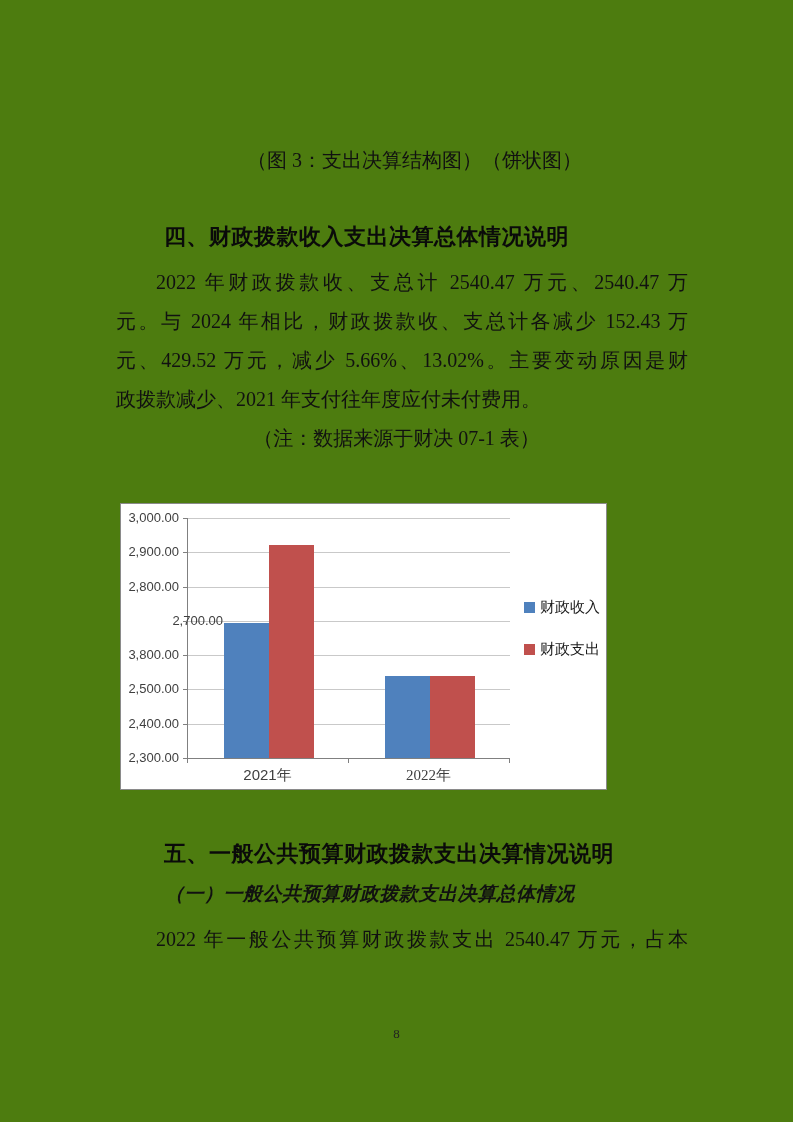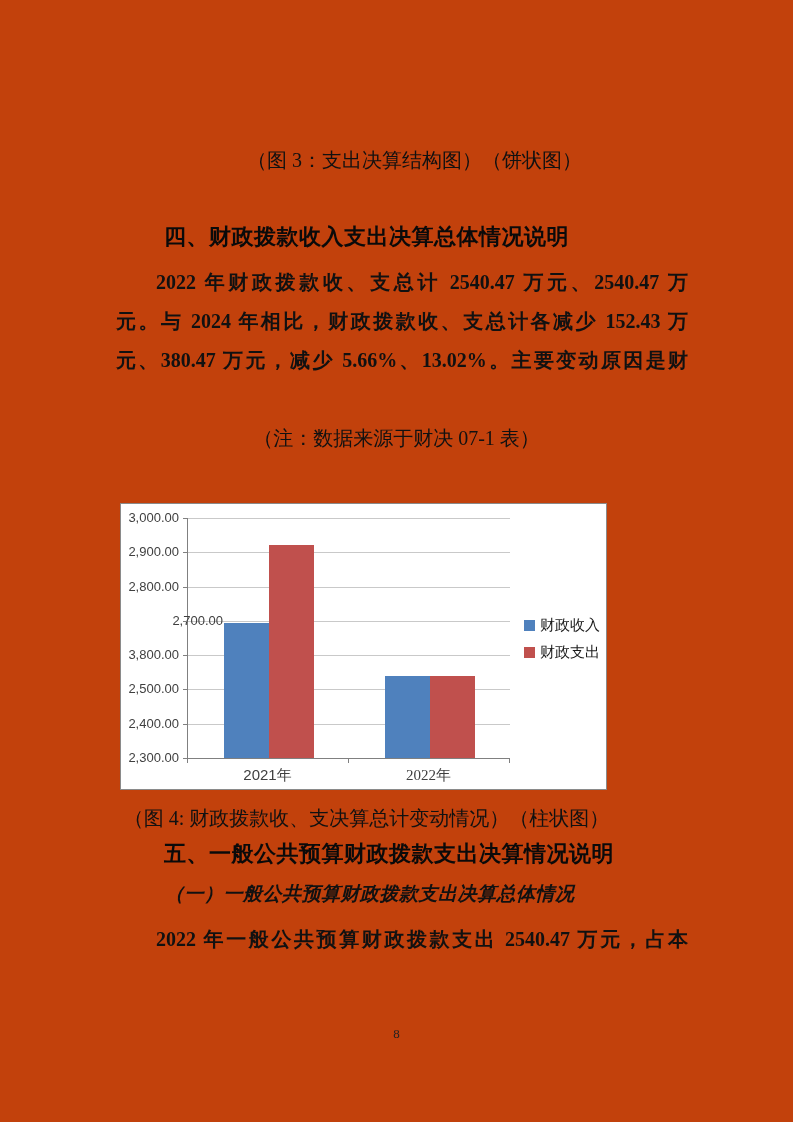--- a/index.html
+++ b/index.html
@@ -1,20 +1,20 @@
 <!DOCTYPE html>
 <html><head>
 <meta charset="utf-8">
 <style>
   html, body { margin: 0; padding: 0; background: #ffffff; }
   .page {
     position: relative;
     width: 793px;
     height: 1122px;
-    background: #c2410c;
+    background: #4d7c0f;
     font-family: "Liberation Serif", serif;
     color: #111111;
     overflow: hidden;
   }
   .caption {
     position: absolute;
     left: 0;
     width: 793px;
     text-align: center;
     font-size: 20px;
@@ -52,21 +52,21 @@
     font-size: 20px;
   }
   .para1 { top: 263px; }
   .para2 { top: 920px; }
   .line {
     line-height: 39px;
     height: 39px;
     white-space: nowrap;
     text-align: justify;
   }
-  .line.fill { text-align-last: justify; font-weight: bold; }
+  .line.fill { text-align-last: justify; }
   .line.indent { text-indent: 40px; }
   .note {
     position: absolute;
     left: 0;
     top: 425px;
     width: 793px;
     text-align: center;
     font-size: 20px;
     line-height: 26px;
   }
@@ -137,42 +137,43 @@
     position: absolute;
     top: 262px;
     transform: translateX(-50%);
     font-size: 15px;
     color: #3f3f3f;
     white-space: nowrap;
   }
   .legend {
     position: absolute;
     left: 403px;
-    top: 112px;
+    top: 94px;
     display: flex;
     flex-direction: column;
-    gap: 8px;
+    gap: 23px;
   }
   .legend-entry { display: flex; align-items: center; gap: 5px; }
   .legend-swatch { width: 11px; height: 11px; flex: 0 0 auto; }
   .legend-label { font-size: 15px; color: #1a1a1a; white-space: nowrap; }
 </style>
 </head>
 <body>
 
 <div class="page">
 
   <div class="caption cap3">（图 3：支出决算结构图）（饼状图）</div>
 
   <div class="heading h4">四、财政拨款收入支出决算总体情况说明</div>
 
   <div class="para para1">
     <div class="line fill indent">2022 年财政拨款收、支总计 2540.47 万元、2540.47 万</div>
     <div class="line fill">元。与 2024 年相比，财政拨款收、支总计各减少 152.43 万</div>
-    <div class="line fill">元、380.47 万元，减少 5.66%、13.02%。主要变动原因是财</div>
+    <div class="line fill">元、429.52 万元，减少 5.66%、13.02%。主要变动原因是财</div>
+    <div class="line">政拨款减少、2021 年支付往年度应付未付费用。</div>
   </div>
 
   <div class="note">（注：数据来源于财决 07-1 表）</div>
 
   <div class="chart-frame">
     <div class="plot-area">
         <div class="gridline" style="top: 206px; background: rgb(201, 201, 201);"></div>
         <div class="gridline" style="top: 171px; background: rgb(201, 201, 201);"></div>
         <div class="gridline" style="top: 137px; background: rgb(201, 201, 201);"></div>
         <div class="gridline" style="top: 103px; background: rgb(201, 201, 201);"></div>
@@ -210,21 +211,20 @@
       <div class="ytick-mark" style="top: 48px; background: rgb(128, 128, 128);"></div>
       <div class="ytick-label" style="top: 14px;">3,000.00</div>
       <div class="ytick-mark" style="top: 14px; background: rgb(128, 128, 128);"></div>
       <div class="xtick-mark" style="left: 66px; background: rgb(128, 128, 128);"></div>
       <div class="xtick-mark" style="left: 227px; background: rgb(128, 128, 128);"></div>
       <div class="xtick-mark" style="left: 388px; background: rgb(128, 128, 128);"></div>
       <div class="xtick-label" style="left: 146.5px;">2021年</div>
       <div class="xtick-label" style="left: 307.5px; font-family: Liberation Serif, serif;">2022年</div>
     </div>
 
-  <div class="caption cap4">（图 4: 财政拨款收、支决算总计变动情况）（柱状图）</div>
 
   <div class="heading h5">五、一般公共预算财政拨款支出决算情况说明</div>
 
   <div class="subheading">（一）一般公共预算财政拨款支出决算总体情况</div>
 
   <div class="para para2">
     <div class="line fill indent">2022 年一般公共预算财政拨款支出 2540.47 万元，占本</div>
   </div>
 
   <div class="page-number">8</div>

